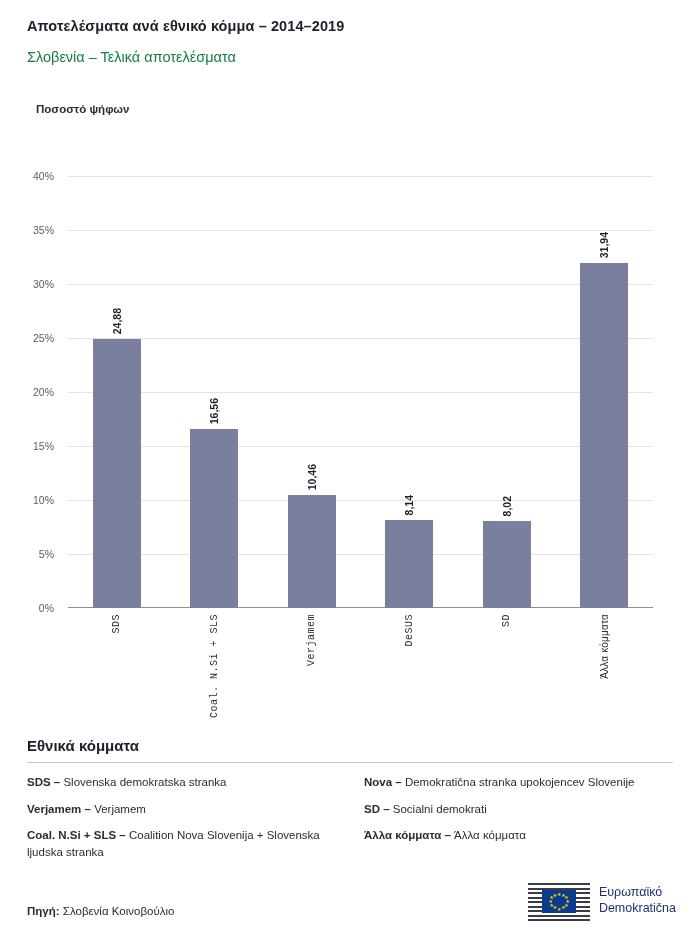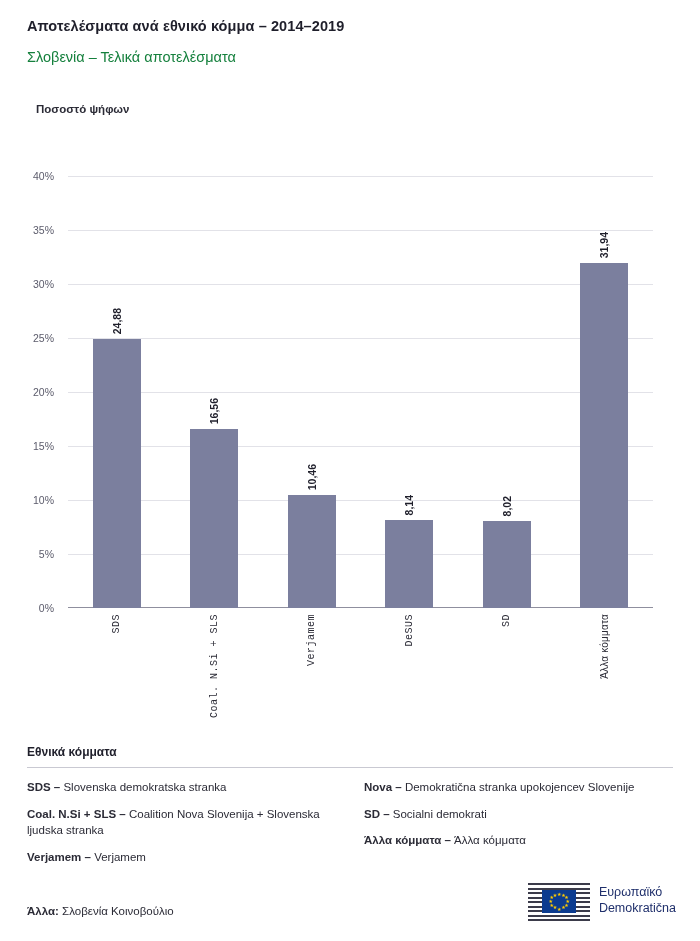--- a/index.html
+++ b/index.html
@@ -127,25 +127,24 @@
     letter-spacing: 0.2px;
   }
 
   
   .key {
     position: absolute;
     left: 27px; top: 737px;
     width: 646px;
   }
   .key-title {
-    font-size: 12px;
+    font-size: 15px;
     font-weight: bold;
     color: #1f1f2b;
     margin-bottom: 8px;
-    margin-top: 8px;
   }
   .key-rule {
     height: 1px;
     background: #c9c9d2;
     margin-bottom: 11px;
   }
   .key-cols {
     display: flex;
     gap: 28px;
   }
@@ -294,33 +293,33 @@
         <div class="ytick" style="top: 26px;">40%</div>
       </div>
   </div>
 
   <div class="key">
     <div class="key-title">Εθνικά κόμματα</div>
     <div class="key-rule"></div>
     <div class="key-cols">
       <div class="key-col" id="key-left">
           <div class="key-item"><span class="key-abbr">SDS – </span><span>Slovenska demokratska stranka</span></div>
+          <div class="key-item"><span class="key-abbr">Verjamem – </span><span>Verjamem</span></div>
           <div class="key-item"><span class="key-abbr">Coal. N.Si + SLS – </span><span>Coalition Nova Slovenija + Slovenska ljudska stranka</span></div>
-          <div class="key-item"><span class="key-abbr">Verjamem – </span><span>Verjamem</span></div>
         </div>
       <div class="key-col" id="key-right">
           <div class="key-item"><span class="key-abbr">Nova – </span><span>Demokratična stranka upokojencev Slovenije</span></div>
           <div class="key-item"><span class="key-abbr">SD – </span><span>Socialni demokrati</span></div>
           <div class="key-item"><span class="key-abbr">Άλλα κόμματα – </span><span>Άλλα κόμματα</span></div>
         </div>
     </div>
   </div>
 
   <div class="source">
-    <b>Άλλα:</b>
+    <b>Πηγή:</b>
     <span>Σλοβενία Κοινοβούλιο</span>
   </div>
 
   <div class="logo">
     <div class="logo-flag">
       <div class="lines" id="logo-lines">
           <div class="ln" style="top: 3px;"></div>
           <div class="ln" style="top: 7.5px;"></div>
           <div class="ln" style="top: 12px;"></div>
           <div class="ln" style="top: 16.5px;"></div>

